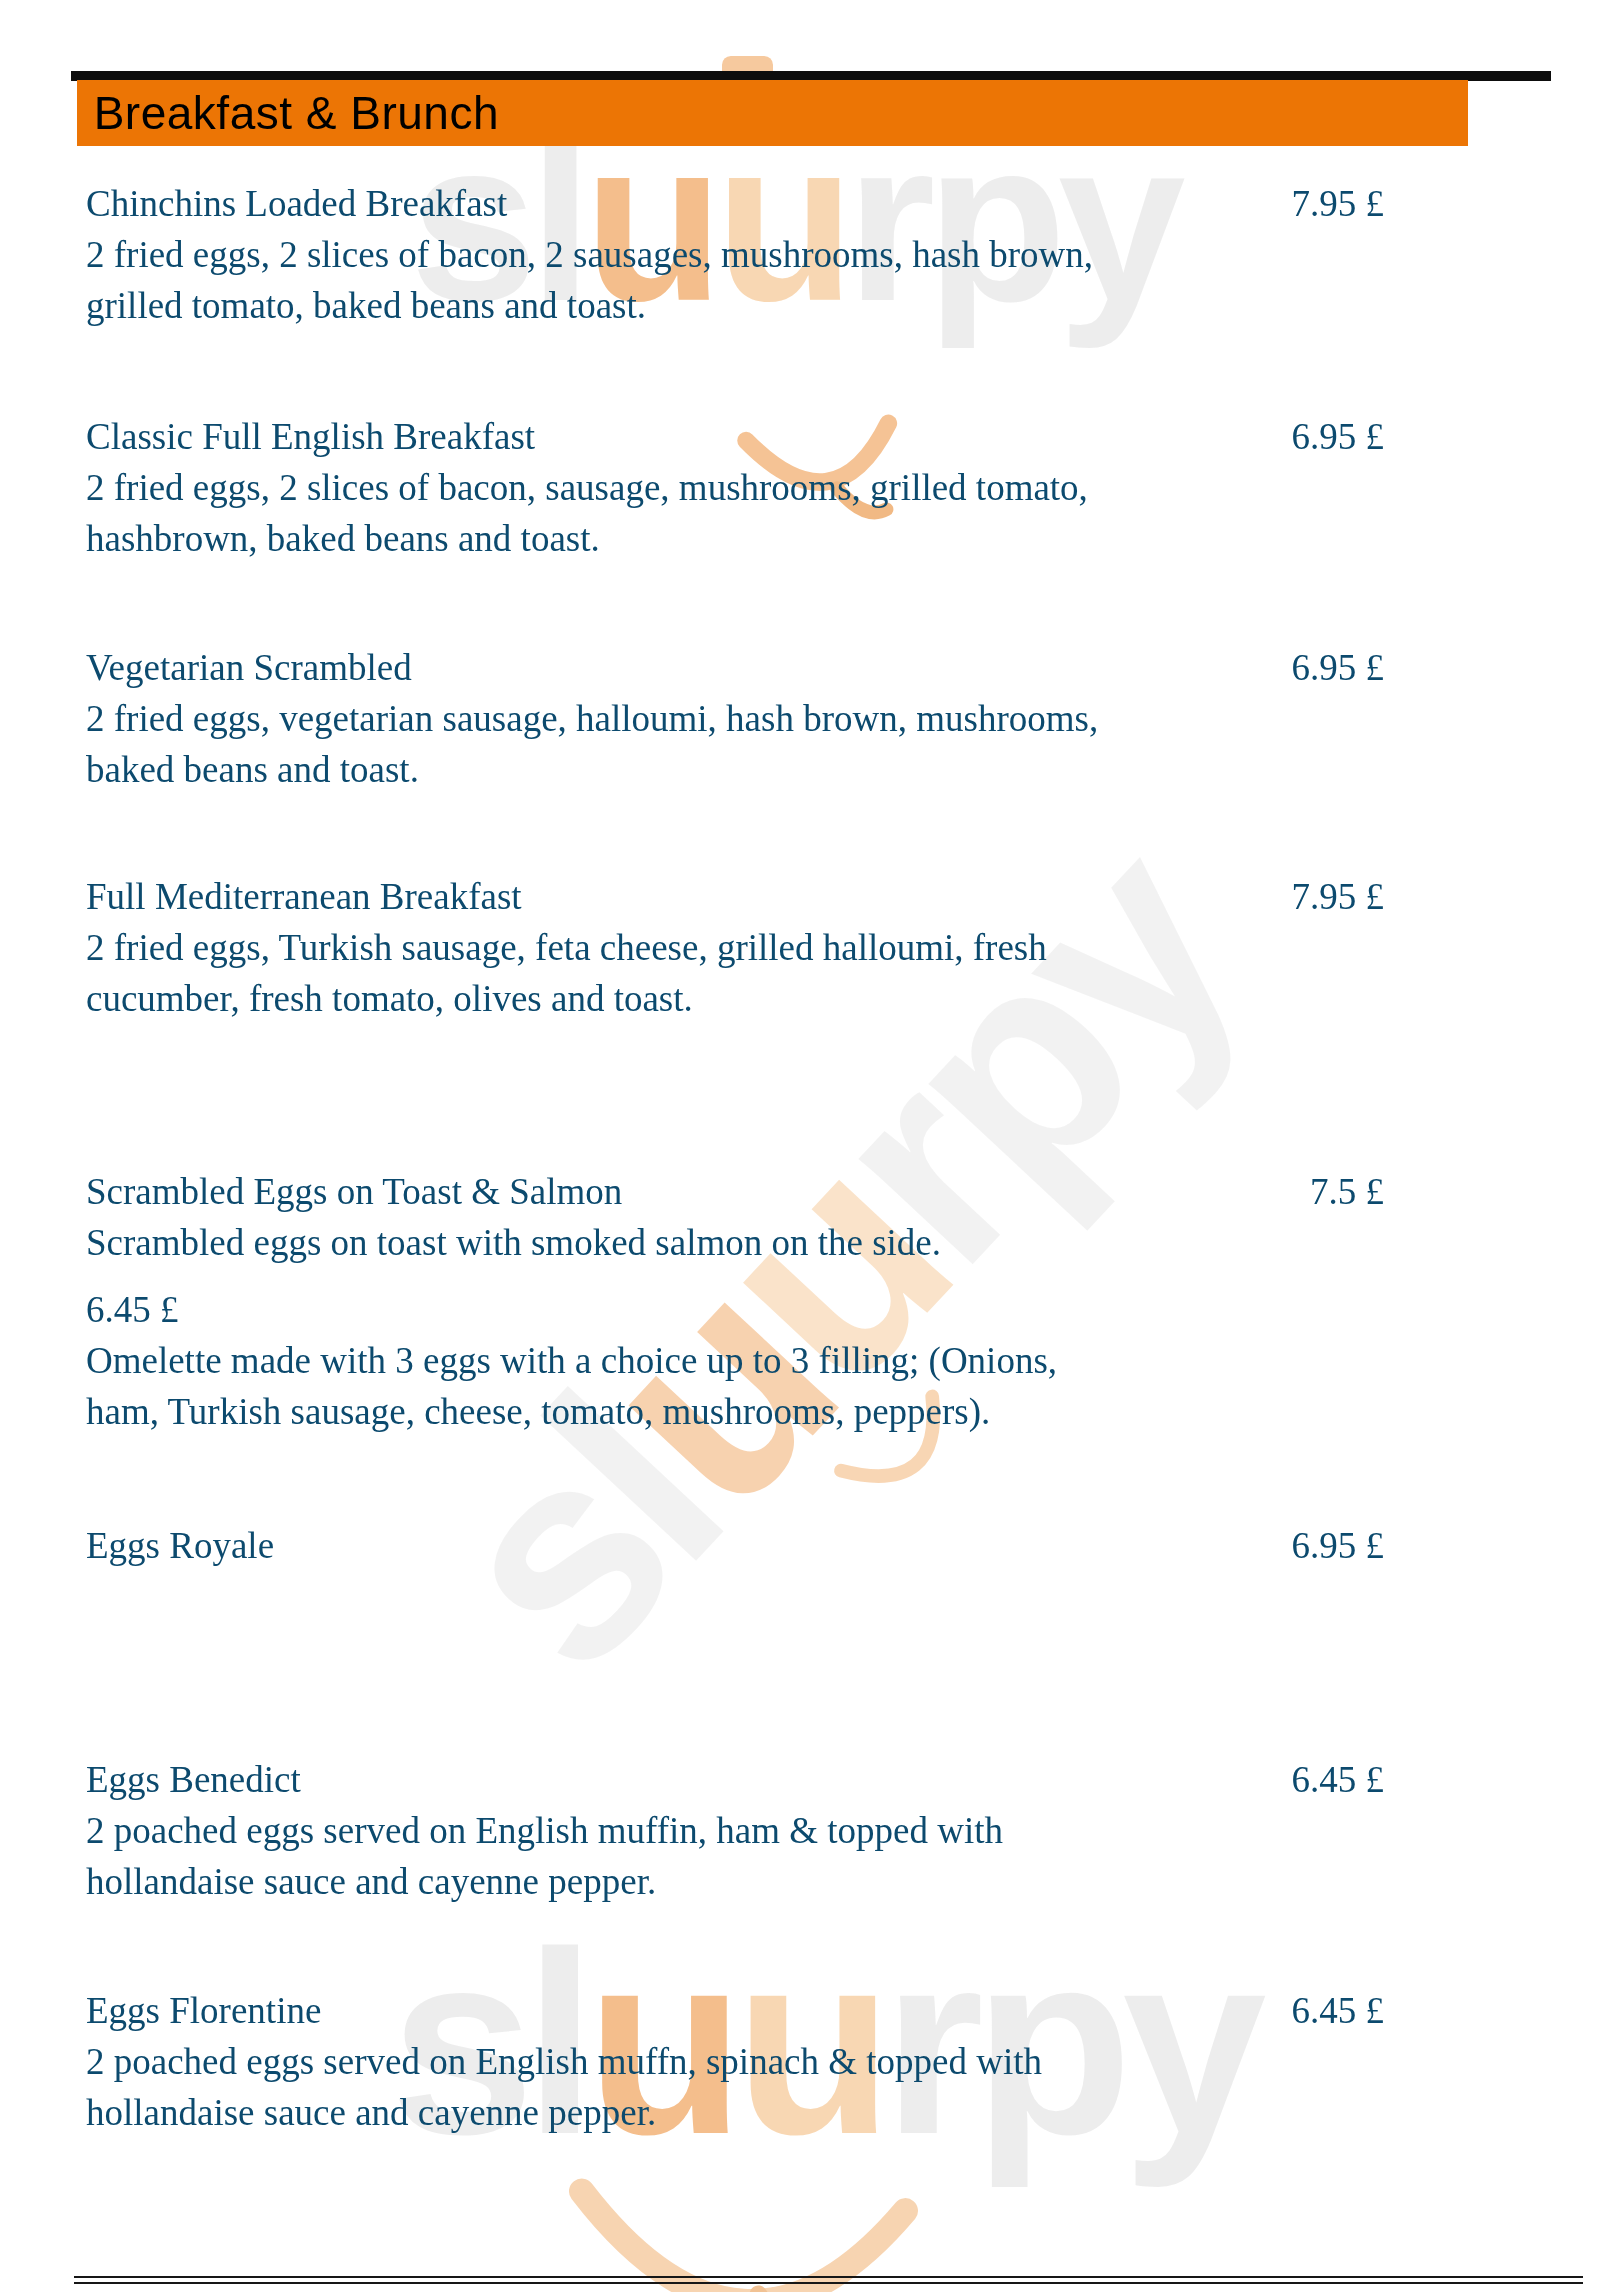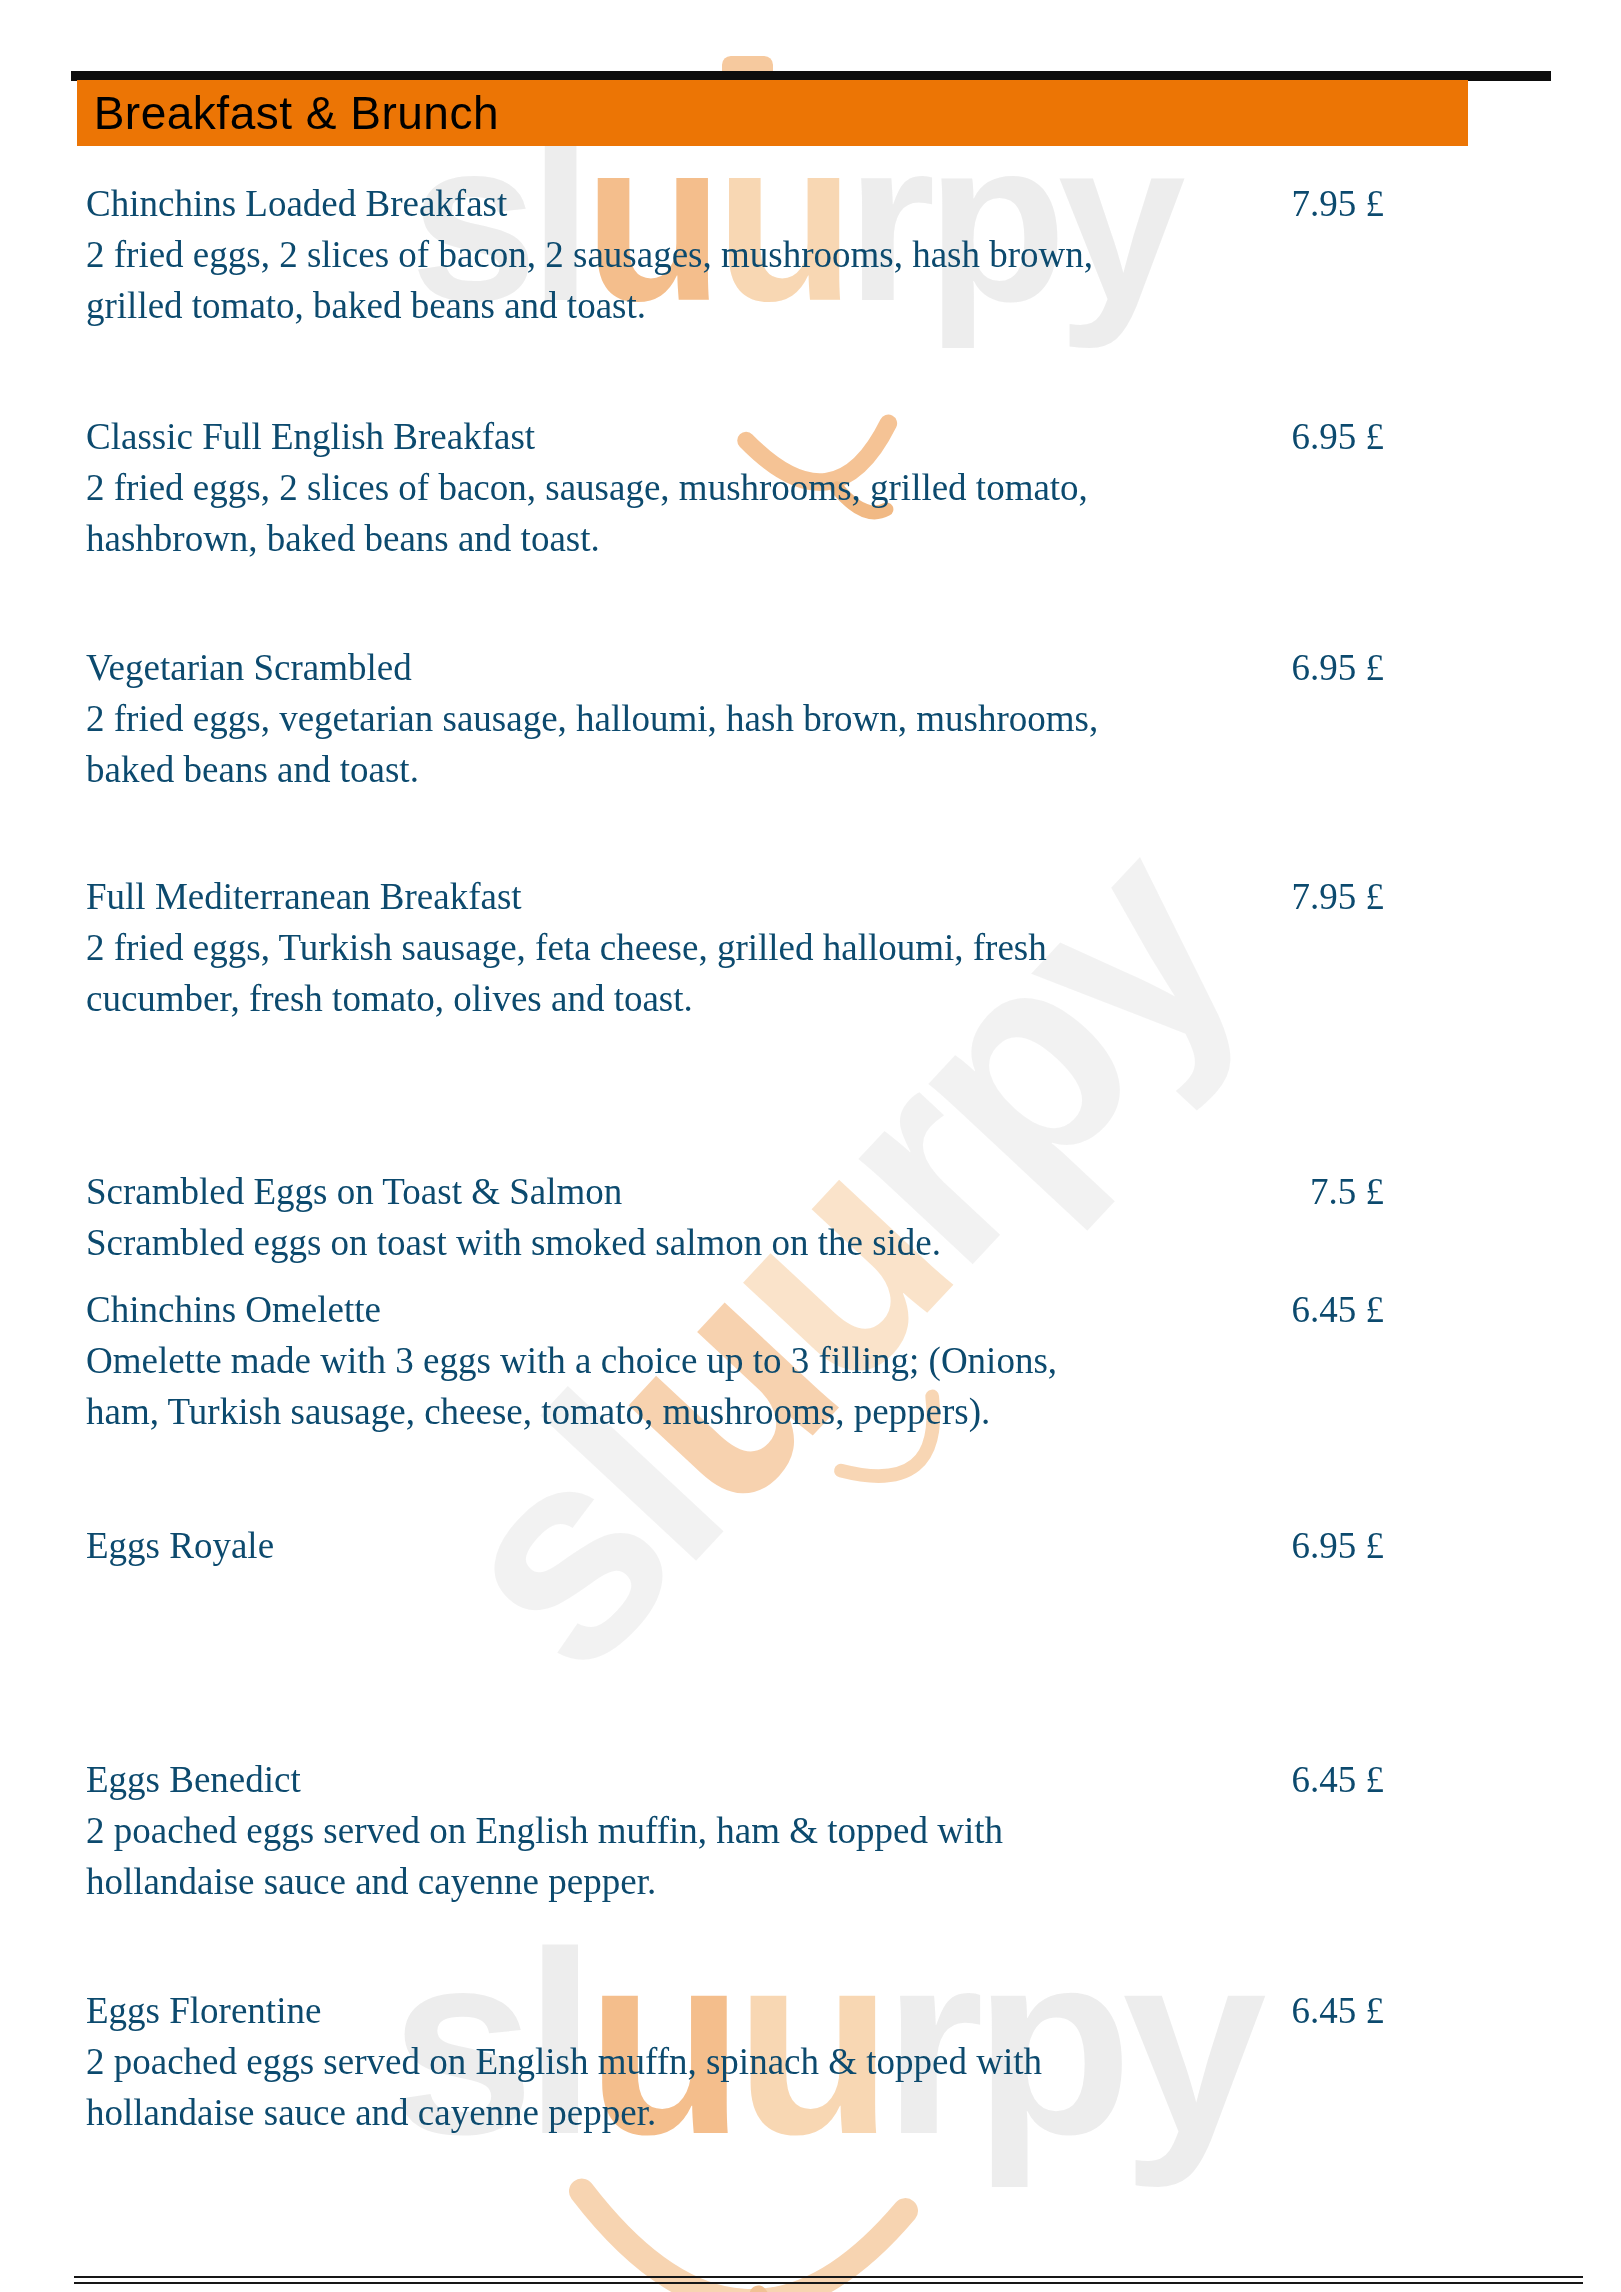--- a/index.html
+++ b/index.html
@@ -152,21 +152,20 @@
     <div class="item" style="top:1166px">
       <div class="item-head">
         <span class="item-name">Scrambled Eggs on Toast &amp; Salmon</span>
         <span class="item-price">7.5 £</span>
       </div>
       <div class="item-desc">Scrambled eggs on toast with smoked salmon on the side.</div>
     </div>
 
     <div class="item" style="top:1284px">
       <div class="item-head">
-        <span class="item-name">Chinchins Omelette</span>
         <span class="item-price">6.45 £</span>
       </div>
       <div class="item-desc">Omelette made with 3 eggs with a choice up to 3 filling; (Onions,
 ham, Turkish sausage, cheese, tomato, mushrooms, peppers).</div>
     </div>
 
     <div class="item" style="top:1520px">
       <div class="item-head">
         <span class="item-name">Eggs Royale</span>
         <span class="item-price">6.95 £</span>

